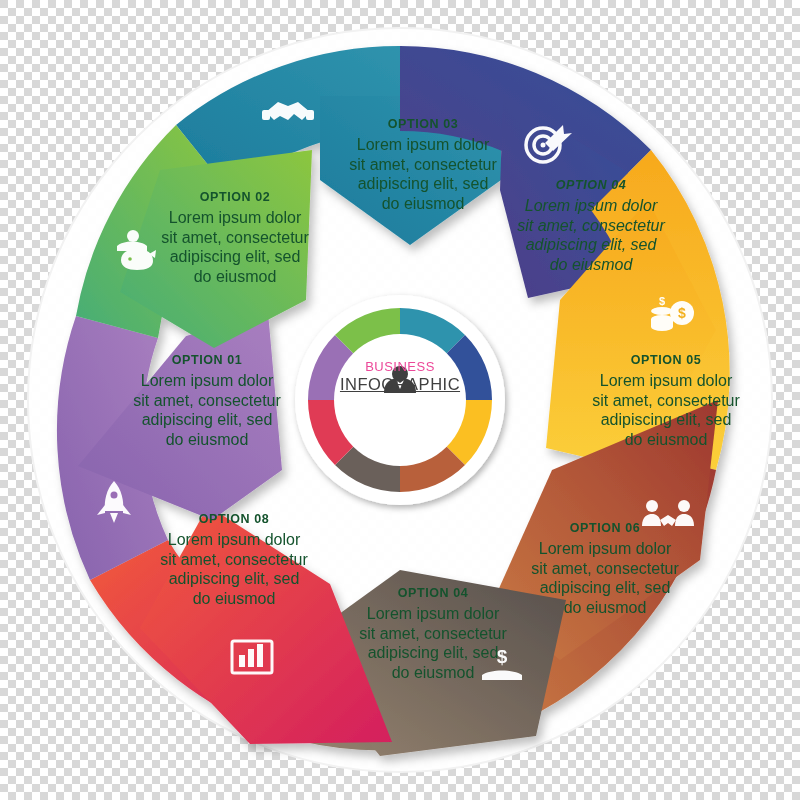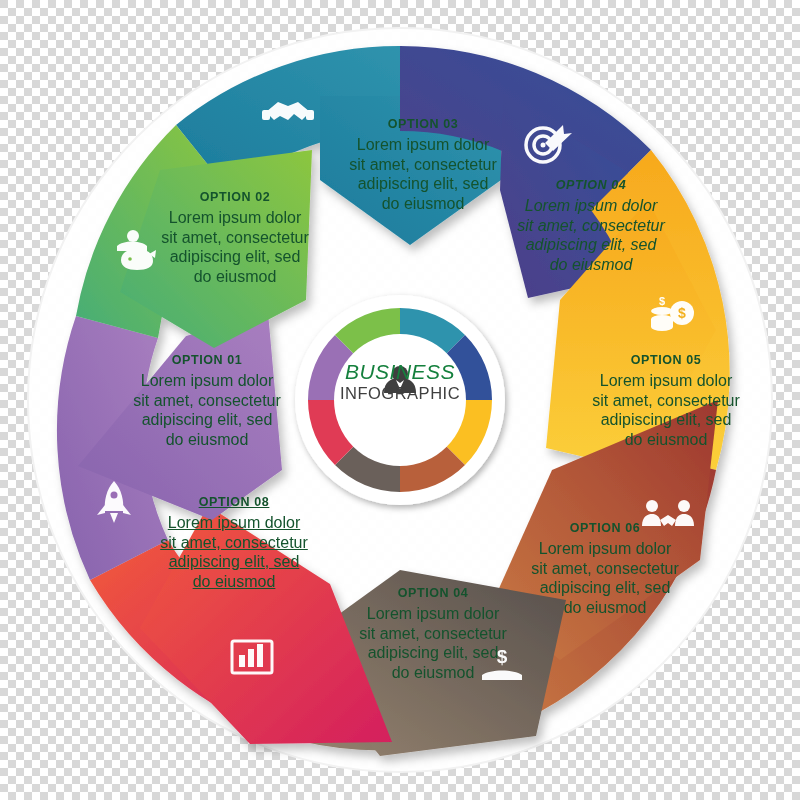--- a/index.html
+++ b/index.html
@@ -29,22 +29,22 @@
   .seg-body{
     font-size:16px;
   }
   .center-wrap{
     position:absolute;
     left:329px;top:360px;
     width:142px;
     text-align:center;
     pointer-events:none;
   }
-  .center-l1{font-size:21px;letter-spacing:.5px;color:#15803d;line-height:1.15;font-style:italic;}
-  .center-l2{font-size:16.5px;letter-spacing:.5px;color:#3f3f3f;line-height:1.15;}
+  .center-l1{font-size:13px;letter-spacing:.5px;color:#ec4899;line-height:1.15;}
+  .center-l2{font-size:16.5px;letter-spacing:.5px;color:#3f3f3f;line-height:1.15;text-decoration:underline;}
 </style>
 </head>
 <body>
 
 <div id="stage">
 
   <svg id="wheel" viewBox="0 0 800 800">
     <defs>
       <filter id="sh" x="-30%" y="-30%" width="170%" height="170%">
         <feDropShadow dx="4" dy="6" stdDeviation="5" flood-color="#000000" flood-opacity="0.25"></feDropShadow>
@@ -289,21 +289,21 @@
   <div class="seg-label" style="left:530px;top:521px;">
     <div class="seg-title">OPTION 06</div>
     <div class="seg-body">Lorem ipsum dolor sit amet, consectetur adipiscing elit, sed do eiusmod</div>
   </div>
 
   <div class="seg-label" style="left:358px;top:586px;">
     <div class="seg-title">OPTION 04</div>
     <div class="seg-body">Lorem ipsum dolor sit amet, consectetur adipiscing elit, sed do eiusmod</div>
   </div>
 
-  <div class="seg-label" style="left:159px;top:495px;text-decoration:underline;">
+  <div class="seg-label" style="left:159px;top:512px;">
     <div class="seg-title">OPTION 08</div>
     <div class="seg-body">Lorem ipsum dolor sit amet, consectetur adipiscing elit, sed do eiusmod</div>
   </div>
 
   <div class="seg-label" style="left:110px;top:353px;margin-left:22px;">
     <div class="seg-title">OPTION 01</div>
     <div class="seg-body">Lorem ipsum dolor sit amet, consectetur adipiscing elit, sed do eiusmod</div>
   </div>
 
   <div class="seg-label" style="left:160px;top:190px;">

